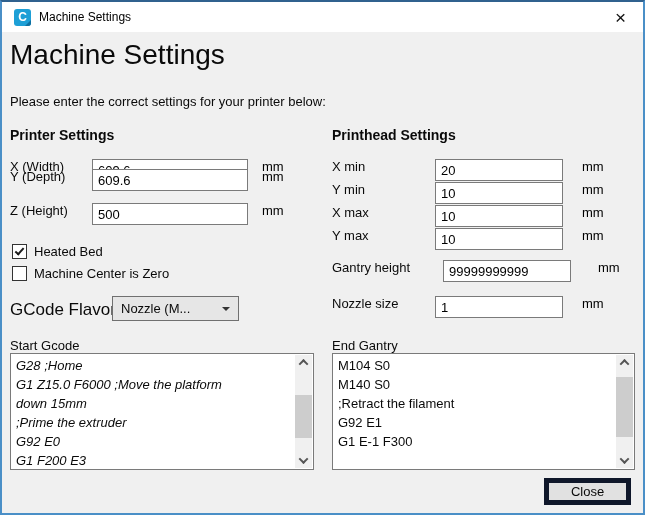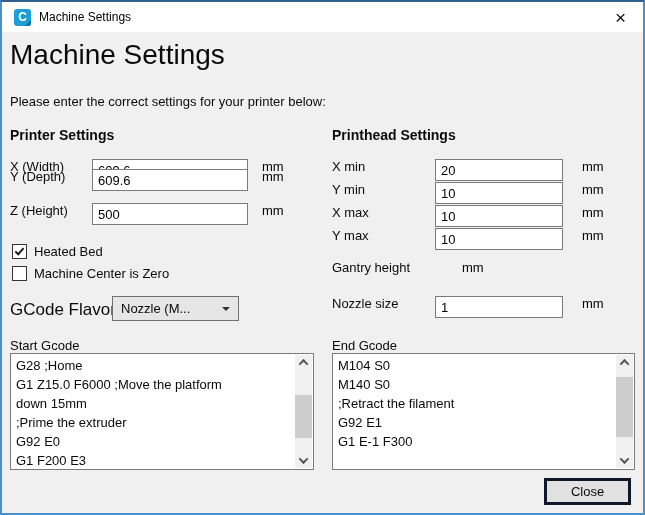--- a/index.html
+++ b/index.html
@@ -102,39 +102,39 @@
     border-top:4px solid #333;
   }
 
   
   .gcode-label { position:absolute; top:306px; font-size:13px; color:#0a0a0a; }
   .gl-left { left:8px; } .gl-right { left:330px; }
   .gcode-box {
     position:absolute; top:321px; height:117px; background:#fff;
     border:1px solid #7a7a7a;
   }
-  .gb-left  { left:8px;  width:304px; }
+  .gb-left  { left:8px;  width:304px;font-style:italic; }
   .gb-right { left:330px; width:303px; }
   .gcode-lines { position:absolute; left:0; top:2px; right:18px; padding-left:5px; }
   .gline { font-size:13px; line-height:19px; white-space:pre; overflow:hidden; color:#0a0a0a; }
 
   .sb { position:absolute; top:1px; right:1px; bottom:1px; width:17px; background:#f0f0f0; }
   .sb-btn { position:absolute; left:0; right:0; height:15px; display:flex; align-items:center; justify-content:center; }
   .sb-up { top:0; } .sb-down { bottom:0; }
   .chev { width:7px; height:7px; border-top:2px solid #555; border-left:2px solid #555; }
   .chev-up   { transform:rotate(45deg) translate(1px,1px); }
   .chev-down { transform:rotate(-135deg) translate(1px,1px); }
   .sb-thumb { position:absolute; left:0; width:17px; background:#cdcdcd; }
   .thumb-left  { top:40px; height:43px; }
   .thumb-right { top:22px; height:60px; }
 
   
   .close-btn {
     position:absolute; left:542px; top:446px; width:87px; height:27px;
-    background:#e1e1e1; border:3px solid #0f172a;
+    background:#e1e1e1; border:5px solid #0f172a;
     font-family:"Liberation Sans", sans-serif; font-size:13px; color:#0a0a0a;
     display:flex; align-items:center; justify-content:center;
   }
 </style>
 </head>
 <body>
 
 <div class="window">
 
   <div class="titlebar">
@@ -204,20 +204,21 @@
       <span class="unit-r">mm</span>
     </div>
     <div class="frow row-r3">
       <label class="lab-r">Y max</label>
       <input class="in-r" value="10" style="">
       <span class="unit-r">mm</span>
     </div>
 
     <div class="frow row-gantry">
       <label class="lab-r">Gantry height</label>
+      <input class="in-r" value="99999999999" style="">
       <span class="unit-r">mm</span>
     </div>
     <div class="frow row-nozzle">
       <label class="lab-r">Nozzle size</label>
       <input class="in-r" value="1" style="">
       <span class="unit-r">mm</span>
     </div>
 
     <div class="gcode-label gl-left">Start Gcode</div>
     <div class="gcode-box gb-left">
@@ -233,21 +234,21 @@
         <div class="sb-btn sb-up">
             <span class="chev chev-up"></span>
           </div>
         <div class="sb-thumb thumb-left"></div>
         <div class="sb-btn sb-down">
             <span class="chev chev-down"></span>
           </div>
       </div>
     </div>
 
-    <div class="gcode-label gl-right">End Gcode</div>
+    <div class="gcode-label gl-right">End Gantry</div>
     <div class="gcode-box gb-right">
       <div class="gcode-lines">
         <div class="gline">M104 S0</div>
         <div class="gline">M140 S0</div>
         <div class="gline">;Retract the filament</div>
         <div class="gline">G92 E1</div>
         <div class="gline">G1 E-1 F300</div>
       </div>
       <div class="sb">
         <div class="sb-btn sb-up">

